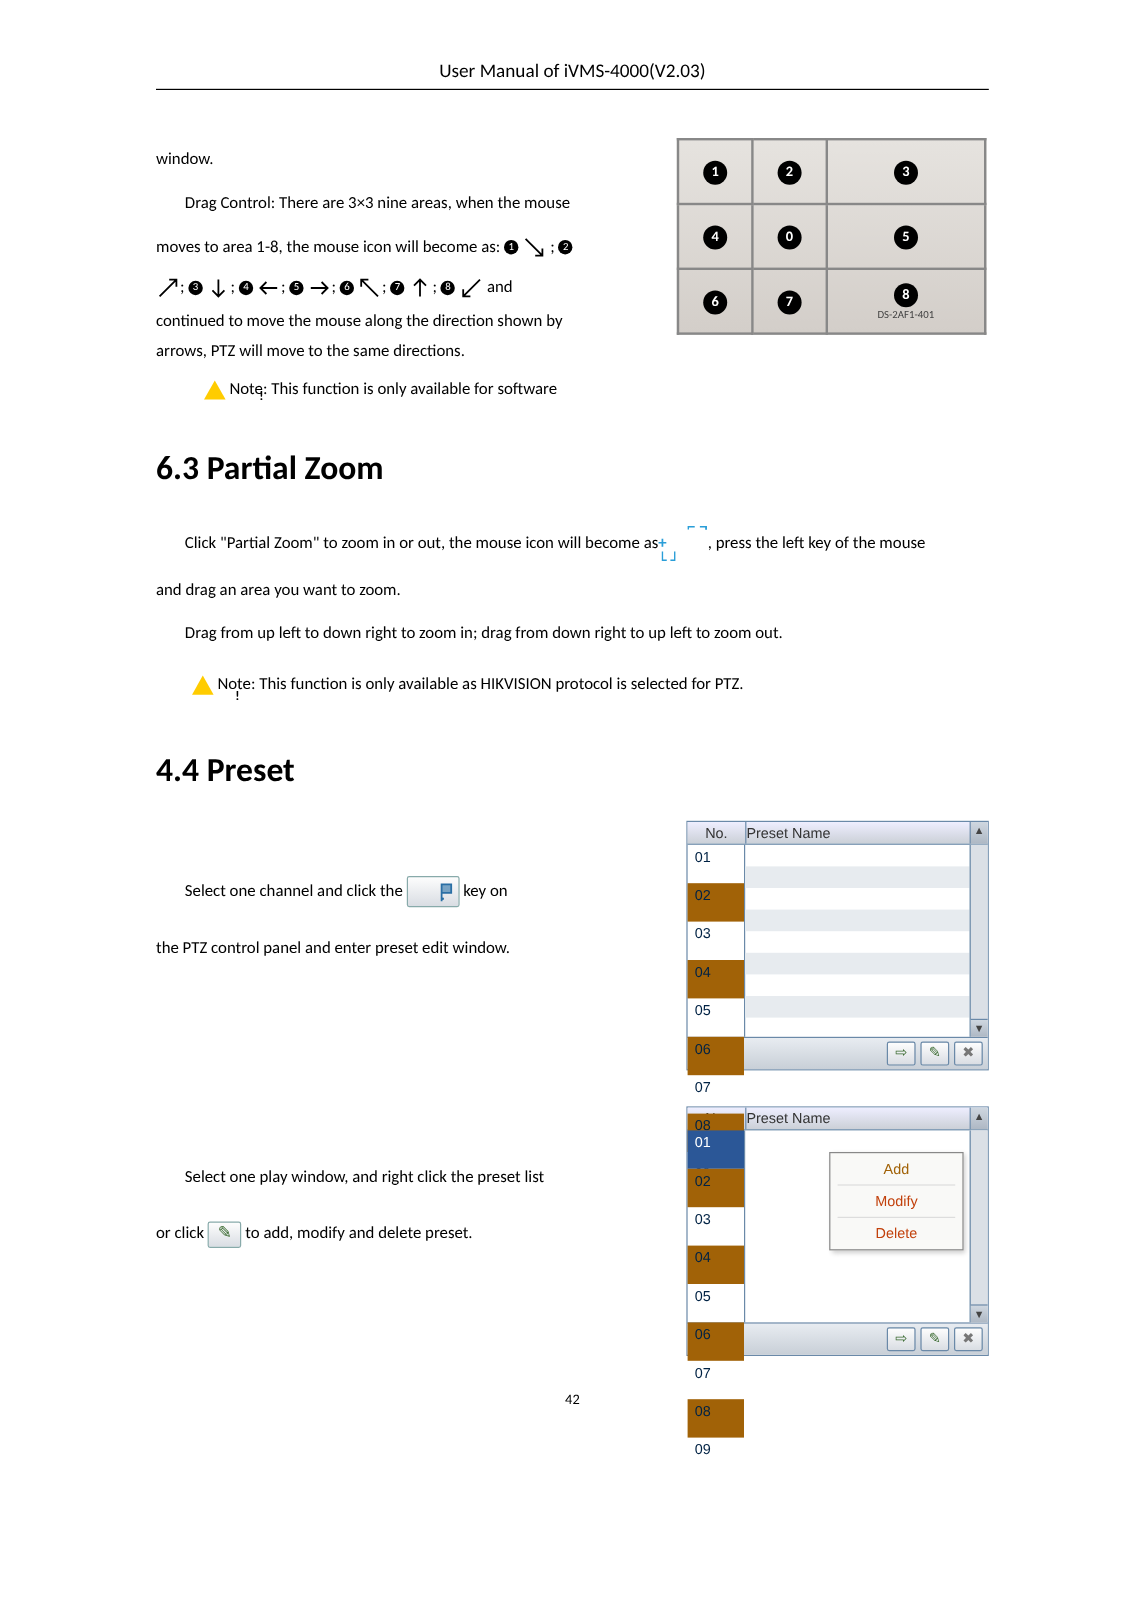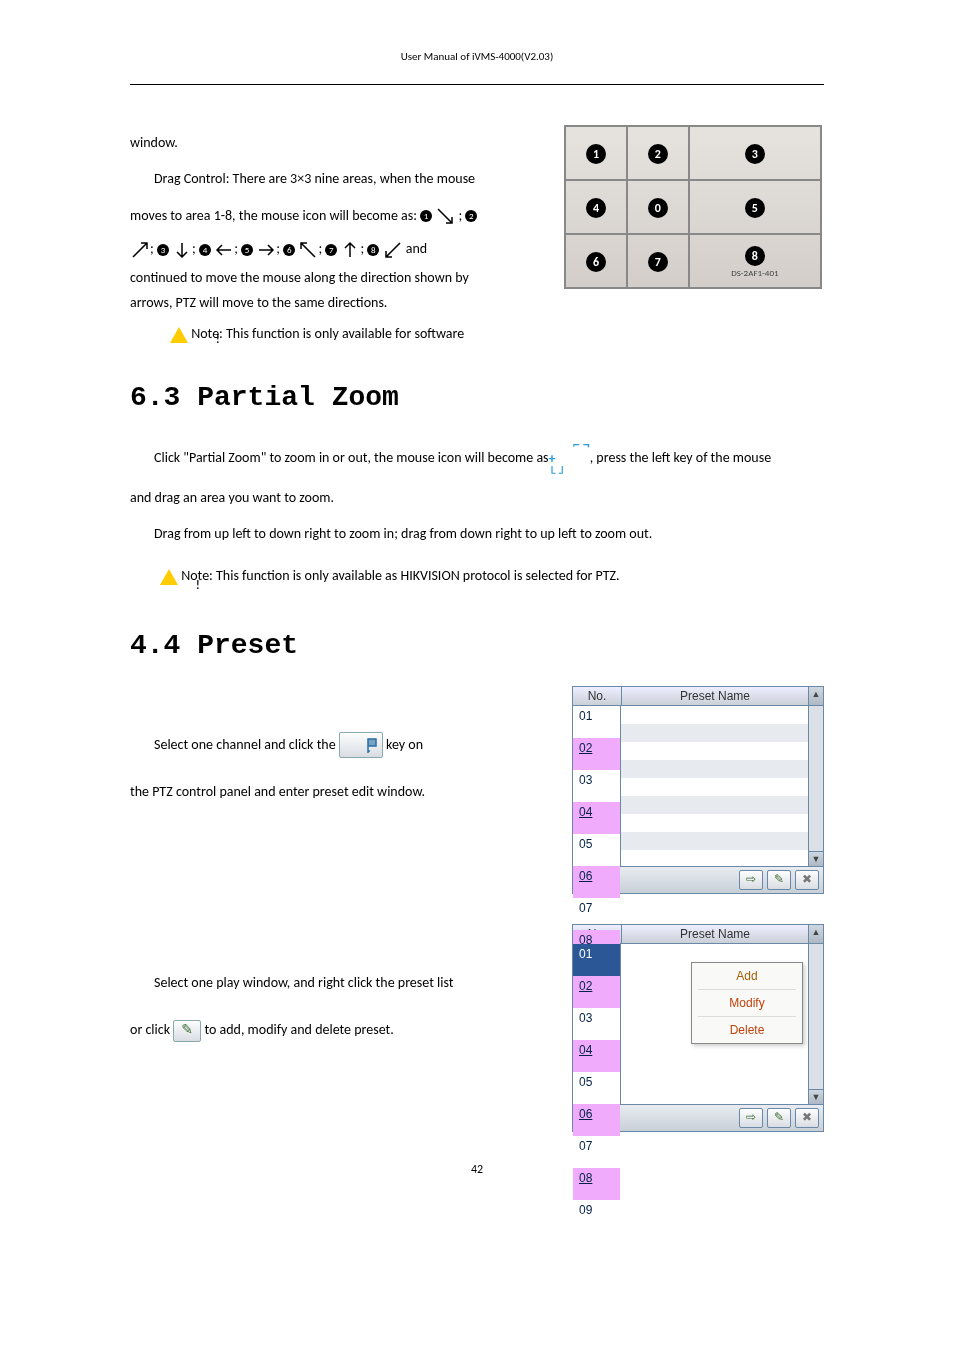--- a/index.html
+++ b/index.html
@@ -9,22 +9,22 @@
     background: #fff;
     color: #000;
     width: 954px;
   }
   .page {
     padding: 50px 130px 40px 130px;
     box-sizing: border-box;
   }
   .header-text {
     text-align: center;
-    font-size: 11px;
-    padding-bottom: 21px;
+    font-size: 16px;
+    padding-bottom: 5px;
     border-bottom: 1px solid #000;
     margin-bottom: 40px;
   }
   .section-body {
     font-size: 14px;
     line-height: 2.6;
   }
   .section-body p {
     margin: 0;
   }
@@ -97,21 +97,20 @@
     top: 3px;
     font-size: 11px;
     font-weight: bold;
     color: #000;
   }
   h2.section-head {
     font-size: 28px;
     font-weight: bold;
     margin: 35px 0 25px 0;
     clear: both;
-    font-family: Liberation Mono, monospace;
   }
   .zoom-icon {
     display: inline-block;
     vertical-align: middle;
     color: #2a9ed8;
     font-size: 14px;
     letter-spacing: 0;
     line-height: 1;
     font-weight: bold;
   }
@@ -141,21 +140,20 @@
     color: #333;
   }
   .preset-header-row .col-no {
     width: 48px;
     text-align: center;
     border-right: 1px solid #6a89a8;
     padding: 2px 0;
   }
   .preset-header-row .col-name {
     flex: 1;
-    text-align: center;
     padding: 2px 0;
   }
   .preset-header-row .col-scroll {
     width: 14px;
     background: linear-gradient(to bottom,#cfd7e0,#aeb8c4);
     border-left: 1px solid #6a89a8;
     text-align: center;
     font-size: 9px;
     color: #444;
     line-height: 14px;
@@ -169,21 +167,21 @@
     width: 48px;
     border-right: 1px solid #6a89a8;
     font-size: 12px;
     color: #024;
     box-sizing: border-box;
   }
   .preset-rows .numbers div {
     padding: 1px 0 13px 6px;
     line-height: 18px;
   }
-  .preset-rows .numbers div.alt { background:#f0abfc;text-decoration:underline; }
+  .preset-rows .numbers div.alt { background:#a16207; }
   .preset-rows .numbers div.sel { background:#2b5797; color:#fff; }
   .preset-rows .names {
     flex: 1;
   }
   .preset-rows .names div {
     height: 18px;
     line-height: 18px;
   }
   .preset-rows .names div.alt { background:#e7ebef; }
   .preset-rows .scrollcol {

